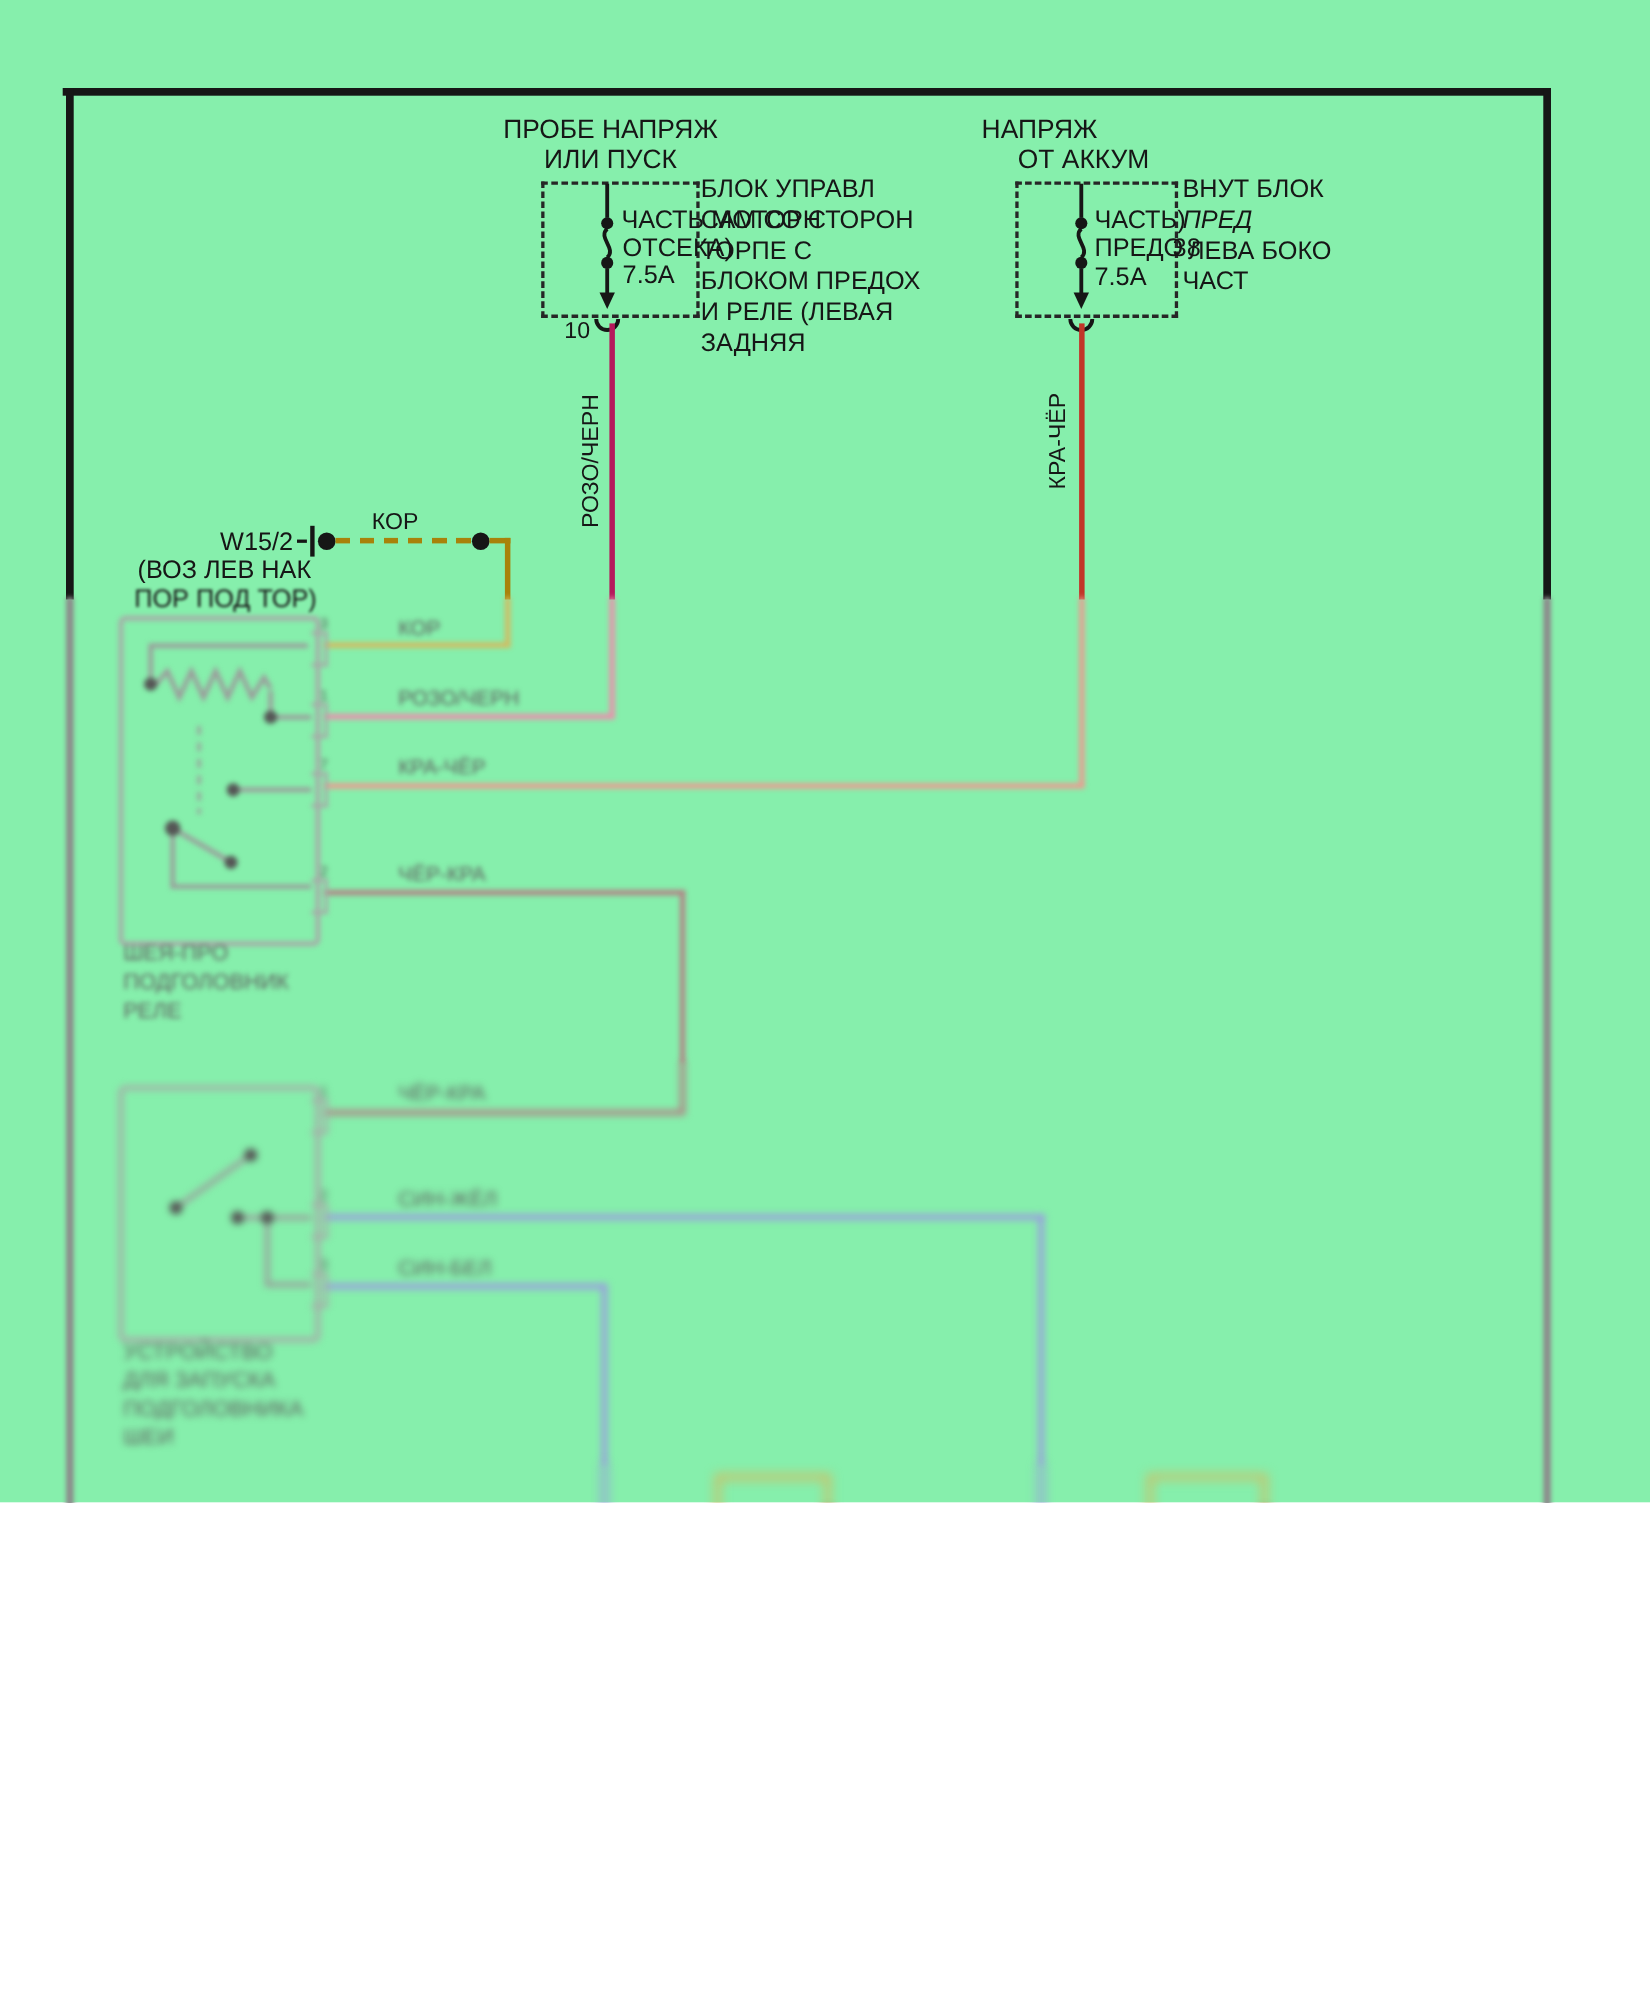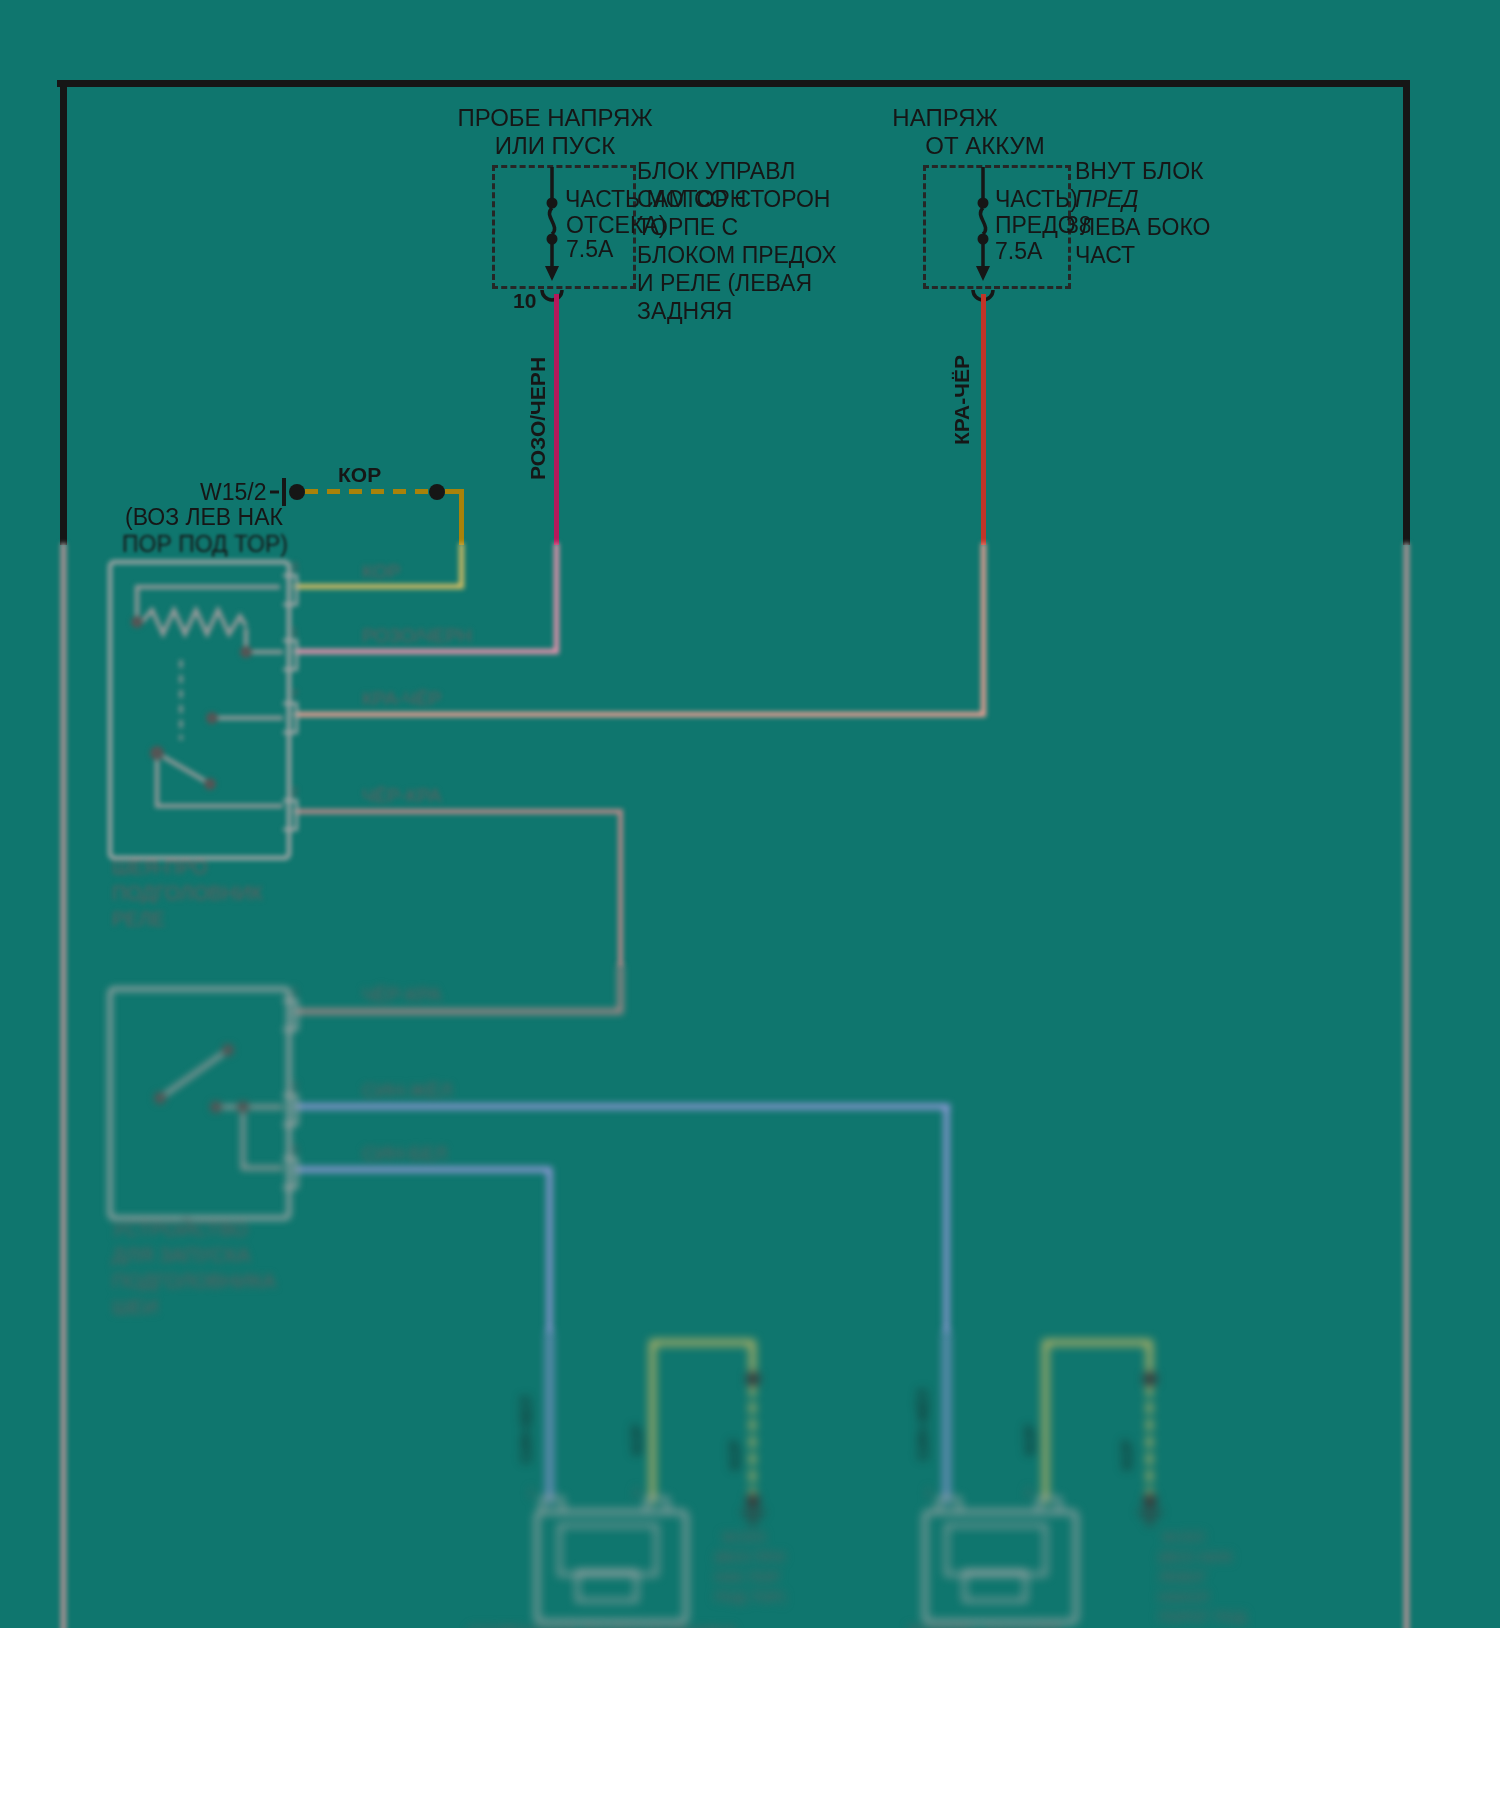--- a/index.html
+++ b/index.html
@@ -1,21 +1,21 @@
 <!DOCTYPE html>
 <html><head>
 <meta charset="utf-8">
 <style>
   html,body{margin:0;padding:0;background:#ffffff;}
-  #canvas{position:relative;width:1500px;height:1628px;background:#0f766e;overflow:hidden;
+  #canvas{position:relative;width:1500px;height:1366px;background:#86efac;overflow:hidden;
           font-family:"Liberation Sans",sans-serif;}
   .abs{position:absolute;}
   .txt{position:absolute;color:#161616;white-space:nowrap;line-height:1.15;
        font-family:"Liberation Sans",sans-serif;}
-  .t24{font-size:24px;} .t23{font-size:23px;} .t21{font-size:21px;font-weight:bold;}
+  .t24{font-size:24px;} .t23{font-size:23px;} .t21{font-size:21px;}
   .bl{color:#5f5f5f;} .t19{font-size:19px;} .t20{font-size:20px;}
   .t15{font-size:15px;} .t13{font-size:13px;}
   .ctr{text-align:center;}
   .vlabel{position:absolute;writing-mode:vertical-rl;transform:rotate(180deg);
           white-space:nowrap;color:#161616;font-family:"Liberation Sans",sans-serif;}
   .wire{position:absolute;}
   .dashbox{position:absolute;border:3px dashed #262626;background:transparent;}
   .graybox{position:absolute;border:4px solid #a8a8a8;border-radius:6px;background:transparent;}
   .innerbox{position:absolute;border:3px solid #a8a8a8;background:transparent;}
   .stub-r{position:absolute;width:12px;height:26px;border:3px solid #a8a8a8;border-left:none;}

